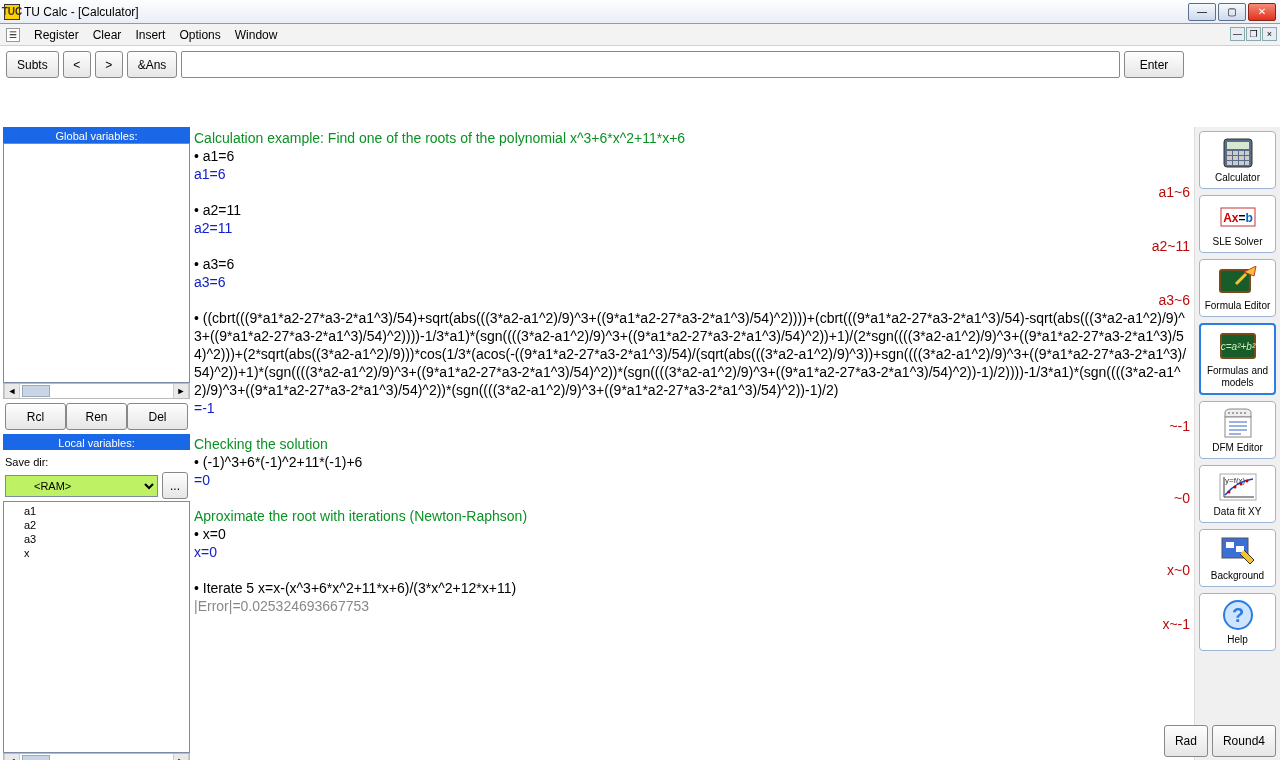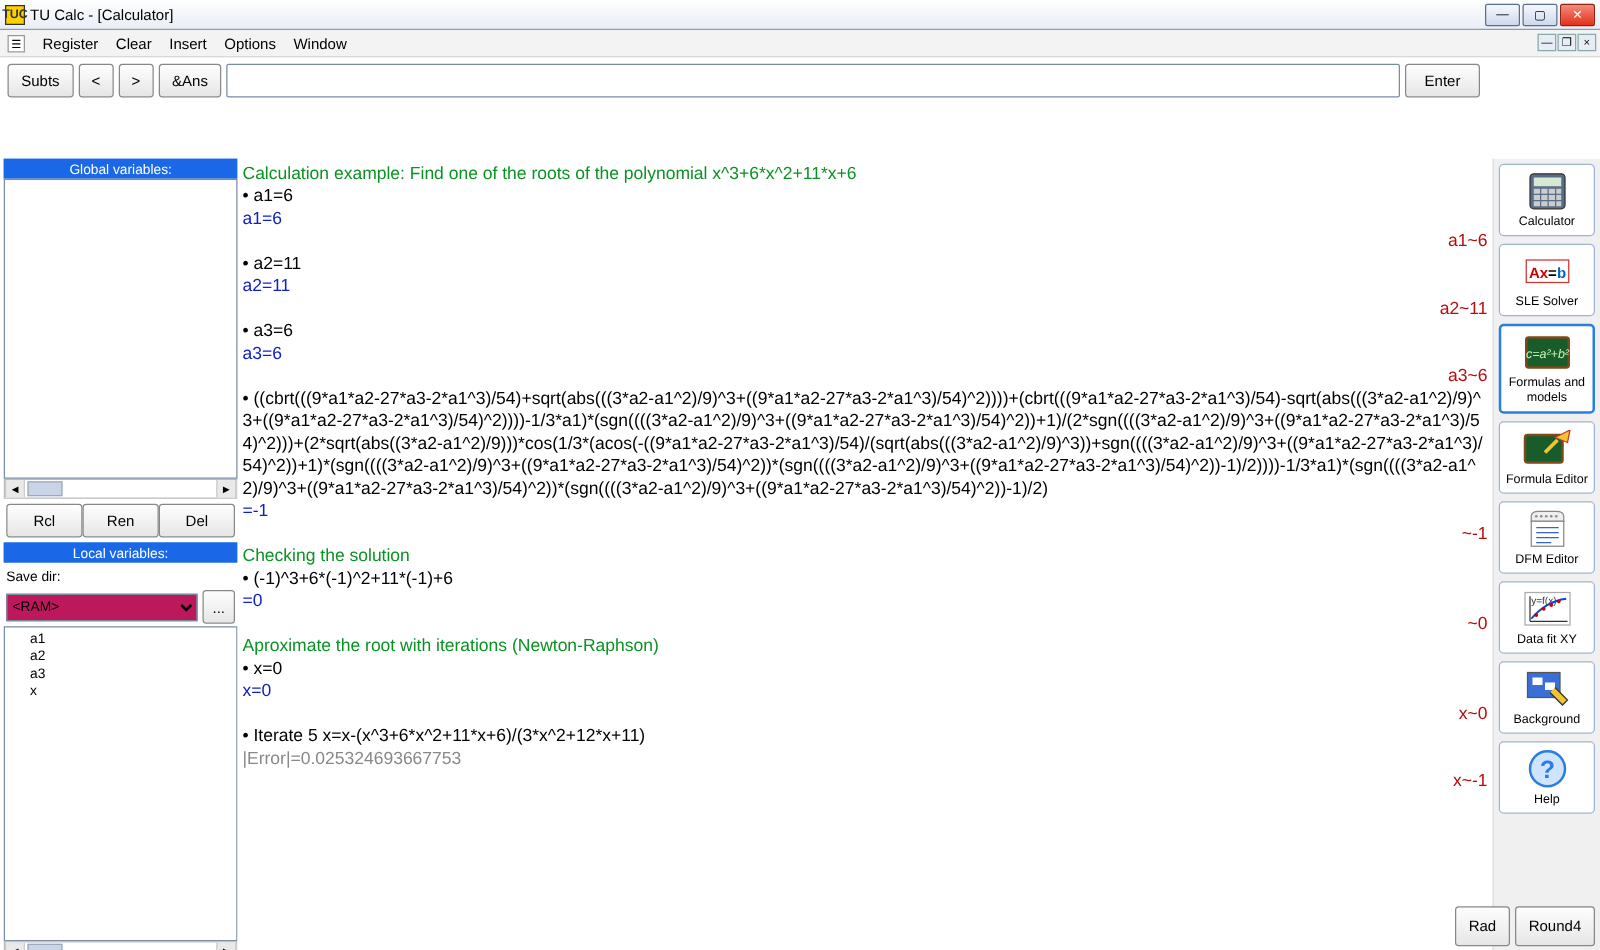--- a/index.html
+++ b/index.html
@@ -35,21 +35,21 @@
 .sidebar { width:190px; display:flex; flex-direction:column; border-right:0; background:#fff; padding-left:3px;}
 .panel-header { background:#1a68e8; color:#fff; font-size:11px; text-align:center; height:16px; line-height:16px; border:1px solid #1a68e8;}
 .panel-list { flex:0 0 auto; height:240px; border:1px solid #7a8ba8; background:#fff; font-size:11px; overflow:hidden; position:relative;}
 .panel-scroll { height:16px; display:flex; border:1px solid #bbb; align-items:center;}
 .panel-scroll .sbtn{width:16px;height:14px;background:#e9e9e9;border-left:1px solid #ccc;border-right:1px solid #ccc;display:flex;align-items:center;justify-content:center;font-size:9px;}
 .panel-scroll .thumb{width:28px;height:12px;background:#c9d4e6;border:1px solid #9ab;margin-left:2px;}
 .btn-row { display:flex; gap:0; padding:4px 2px; }
 .btn-row .btn{flex:1;}
 .save-label{font-size:11px;padding:6px 2px 2px 2px;}
 .save-row{display:flex;gap:4px;align-items:center;padding:2px;}
-.save-row select{flex:1;height:22px;font-size:11px;border:1px solid #7a8ba8;background:#be185d;}
+.save-row select{flex:1;height:22px;font-size:11px;border:1px solid #7a8ba8;background:#bef264;padding-left:24px;}
 .save-row .btn{width:26px;padding:0;}
 .locals-list{flex:1;border:1px solid #7a8ba8;background:#fff;font-size:11px;padding:2px 20px;line-height:14px;}
 .locals-list div{cursor:default;}
 
 
 .content { flex:1; background:#fff; font-size:14px; padding: 2px 4px; line-height:18px; overflow:hidden; font-family: Arial, sans-serif;}
 .content .green{color:#0a9224;}
 .content .black{color:#000;}
 .content .blue{color:#1020c8;}
 .content .red{color:#b80c0c;text-align:right;}
@@ -198,38 +198,38 @@
     </div>
     <div class="tool">
       <div class="ticon">
         <svg width="40" height="24">
             <rect x="3" y="3" width="34" height="18" fill="#fff" stroke="#c33"></rect>
             <text x="20" y="17" text-anchor="middle" font-size="12" font-weight="bold"><tspan fill="#c00">Ax</tspan><tspan fill="#000">=</tspan><tspan fill="#06c">b</tspan></text>
           </svg>
       </div>
       <span>SLE Solver</span>
     </div>
-    <div class="tool selected">
-      <div class="ticon">
-        <svg width="40" height="28">
-            <rect x="3" y="2" width="34" height="24" rx="2" fill="#185c2a" stroke="#7a4a1a" stroke-width="2"></rect>
-            <text x="20" y="18" text-anchor="middle" font-size="10" fill="#c9f0b8" font-style="italic">c=a²+b²</text>
-          </svg>
-      </div>
-      <span>Formulas and models</span>
-    </div>
     <div class="tool">
       <div class="ticon">
         <svg width="40" height="30">
             <rect x="2" y="4" width="30" height="22" rx="2" fill="#185c2a" stroke="#7a4a1a" stroke-width="2"></rect>
             <path d="M 26 6 L 38 0 L 36 10 Z" fill="#f4c430" stroke="#c33"></path>
             <line x1="28" y1="8" x2="18" y2="18" stroke="#f4c430" stroke-width="3"></line>
           </svg>
       </div>
       <span>Formula Editor</span>
+    </div>
+    <div class="tool selected">
+      <div class="ticon">
+        <svg width="40" height="28">
+            <rect x="3" y="2" width="34" height="24" rx="2" fill="#185c2a" stroke="#7a4a1a" stroke-width="2"></rect>
+            <text x="20" y="18" text-anchor="middle" font-size="10" fill="#c9f0b8" font-style="italic">c=a²+b²</text>
+          </svg>
+      </div>
+      <span>Formulas and models</span>
     </div>
     <div class="tool">
       <div class="ticon">
         <svg width="34" height="32">
             <path d="M 4 6 Q 4 2 10 2 L 24 2 Q 30 2 30 6 L 30 10 L 4 10 Z" fill="#eee" stroke="#888"></path>
             <rect x="4" y="10" width="26" height="20" fill="#fff" stroke="#888"></rect>
             <line x1="8" y1="15" x2="26" y2="15" stroke="#36c"></line>
             <line x1="8" y1="19" x2="26" y2="19" stroke="#36c"></line>
             <line x1="8" y1="23" x2="26" y2="23" stroke="#36c"></line>
             <line x1="8" y1="27" x2="20" y2="27" stroke="#36c"></line>

